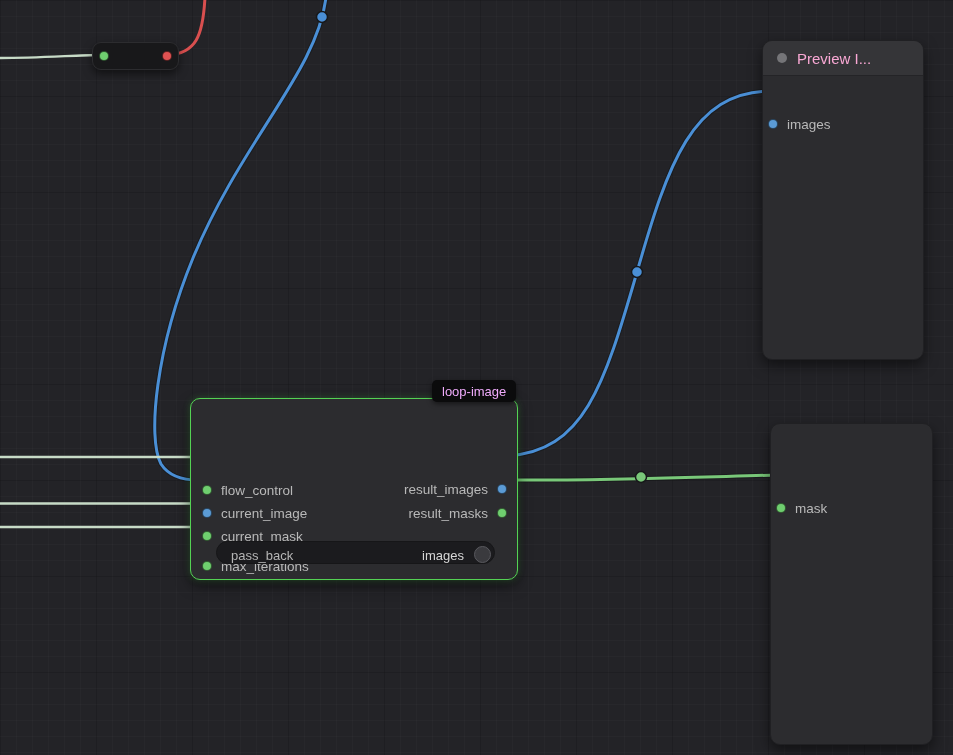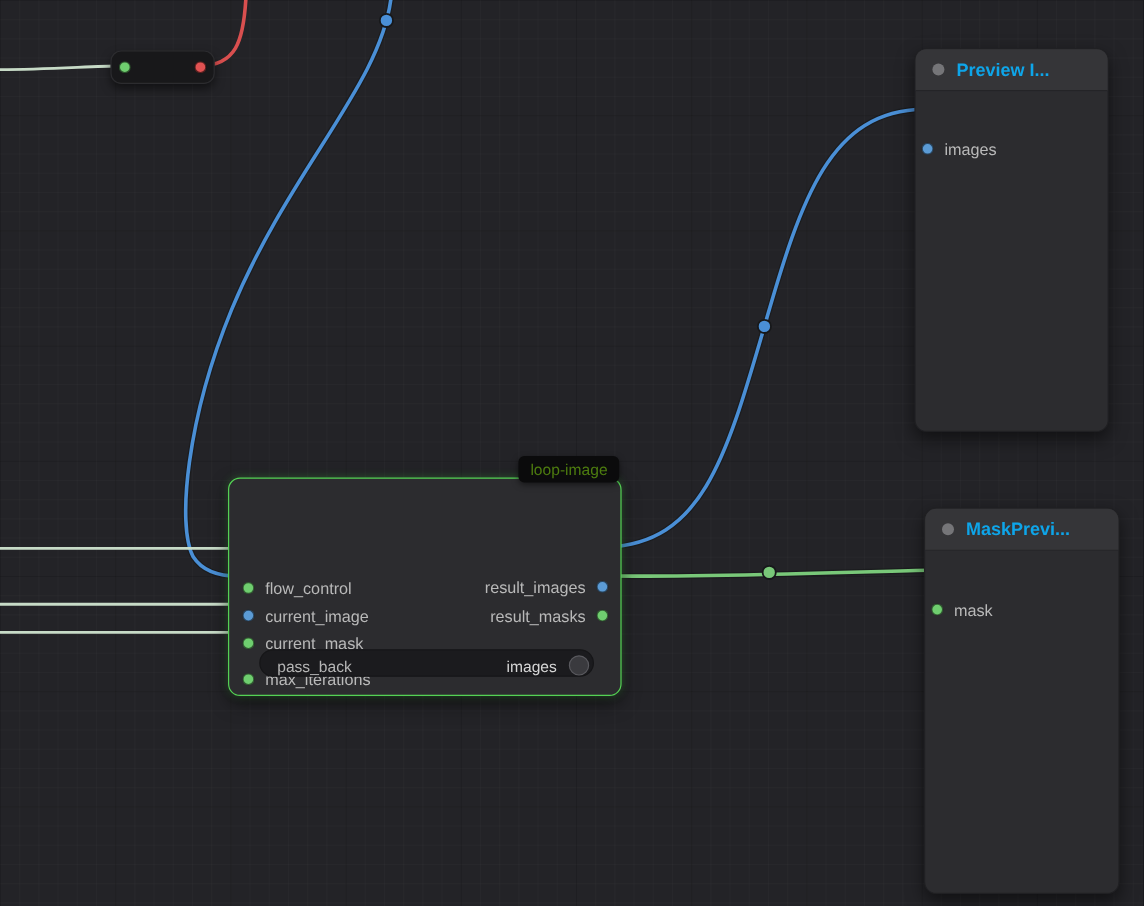--- a/index.html
+++ b/index.html
@@ -38,22 +38,22 @@
     border-bottom:1px solid #242427;
     display:flex;align-items:center;
   }
   .title-dot{
     width:10px;height:10px;border-radius:50%;
     background:#757578;
     margin-left:14px;flex:0 0 auto;
   }
   .title-text{
     margin-left:10px;
-    color:#0ea5e9;font-size:15px;
-    white-space:nowrap;overflow:hidden;font-weight:bold;
+    color:#f9a8d4;font-size:15px;
+    white-space:nowrap;overflow:hidden;
   }
   .row{position:absolute;height:22px;display:flex;align-items:center;margin-top:32px;}
   .dot{
     width:10px;height:10px;border-radius:50%;
     border:1px solid rgba(0,0,0,.55);
     box-sizing:border-box;
     flex:0 0 auto;
   }
   .slot-label{color:#b9b9b9;font-size:13.5px;margin-left:9px;white-space:nowrap;}
   .row.out{flex-direction:row-reverse;}
@@ -80,21 +80,21 @@
   .widget-knob{
     width:17px;height:17px;border-radius:50%;
     background:#3a3a3e;border:1px solid #59595e;
     margin-right:3px;flex:0 0 auto;box-sizing:border-box;
   }
 
   .badge{
     position:absolute;left:432px;top:380px;
     height:22px;padding:0 10px;
     background:#0b0b0c;border-radius:5px;
-    color:#4d7c0f;font-size:13px;
+    color:#f0abfc;font-size:13px;
     display:flex;align-items:center;
     box-shadow:0 2px 5px rgba(0,0,0,.5);
     z-index:5;
   }
 
   .node-preview{left:762px;top:40px;width:162px;height:320px;}
   .node-maskpreview{left:770px;top:423px;width:163px;height:322px;}
 
   .node-reroute{
     left:92px;top:42px;width:85px;height:26px;
@@ -180,23 +180,19 @@
       <span class="title-dot"></span>
       <span class="title-text">Preview I...</span>
     </div>
     <div class="row in" style="left:5px;top:40px;">
       <span class="dot" style="background-color: rgb(91, 155, 213);"></span>
       <span class="slot-label">images</span>
     </div>
   </div>
 
   <div class="node node-maskpreview">
-    <div class="titlebar">
-      <span class="title-dot"></span>
-      <span class="title-text">MaskPrevi...</span>
-    </div>
     <div class="row in" style="left:5px;top:41px;">
       <span class="dot" style="background-color: rgb(111, 206, 111);"></span>
       <span class="slot-label">mask</span>
     </div>
   </div>
 
 </div>
 
 </body></html>

